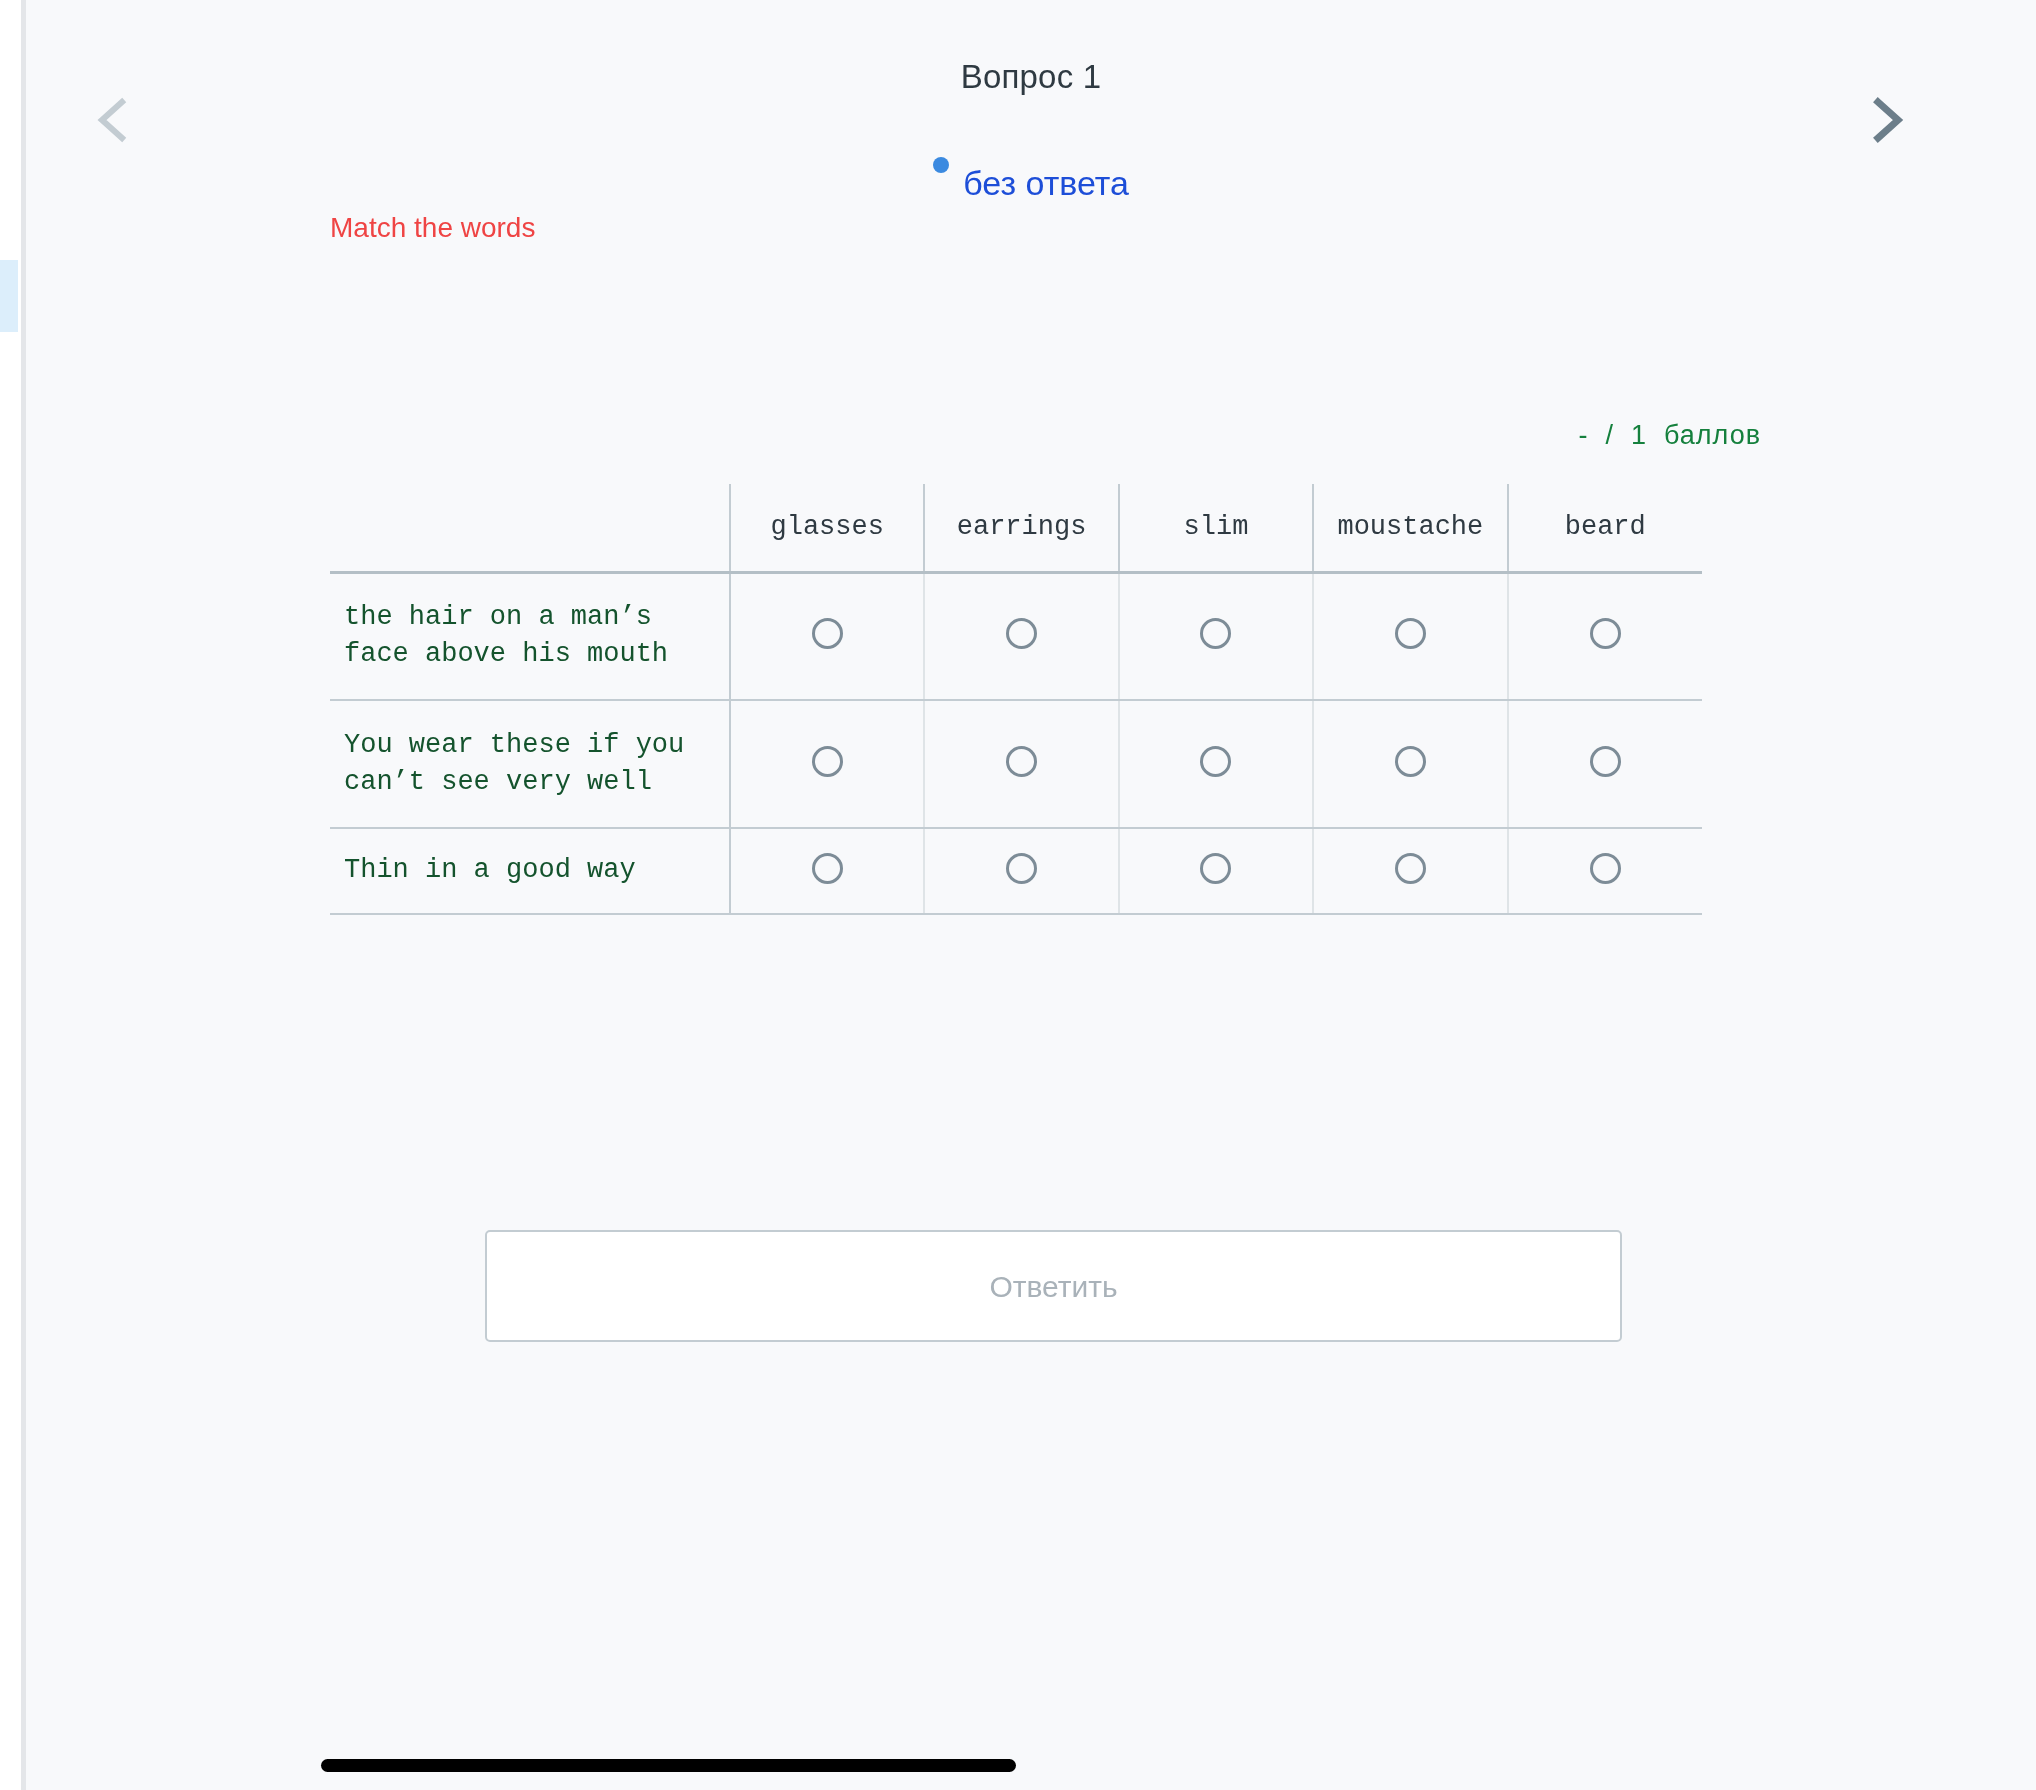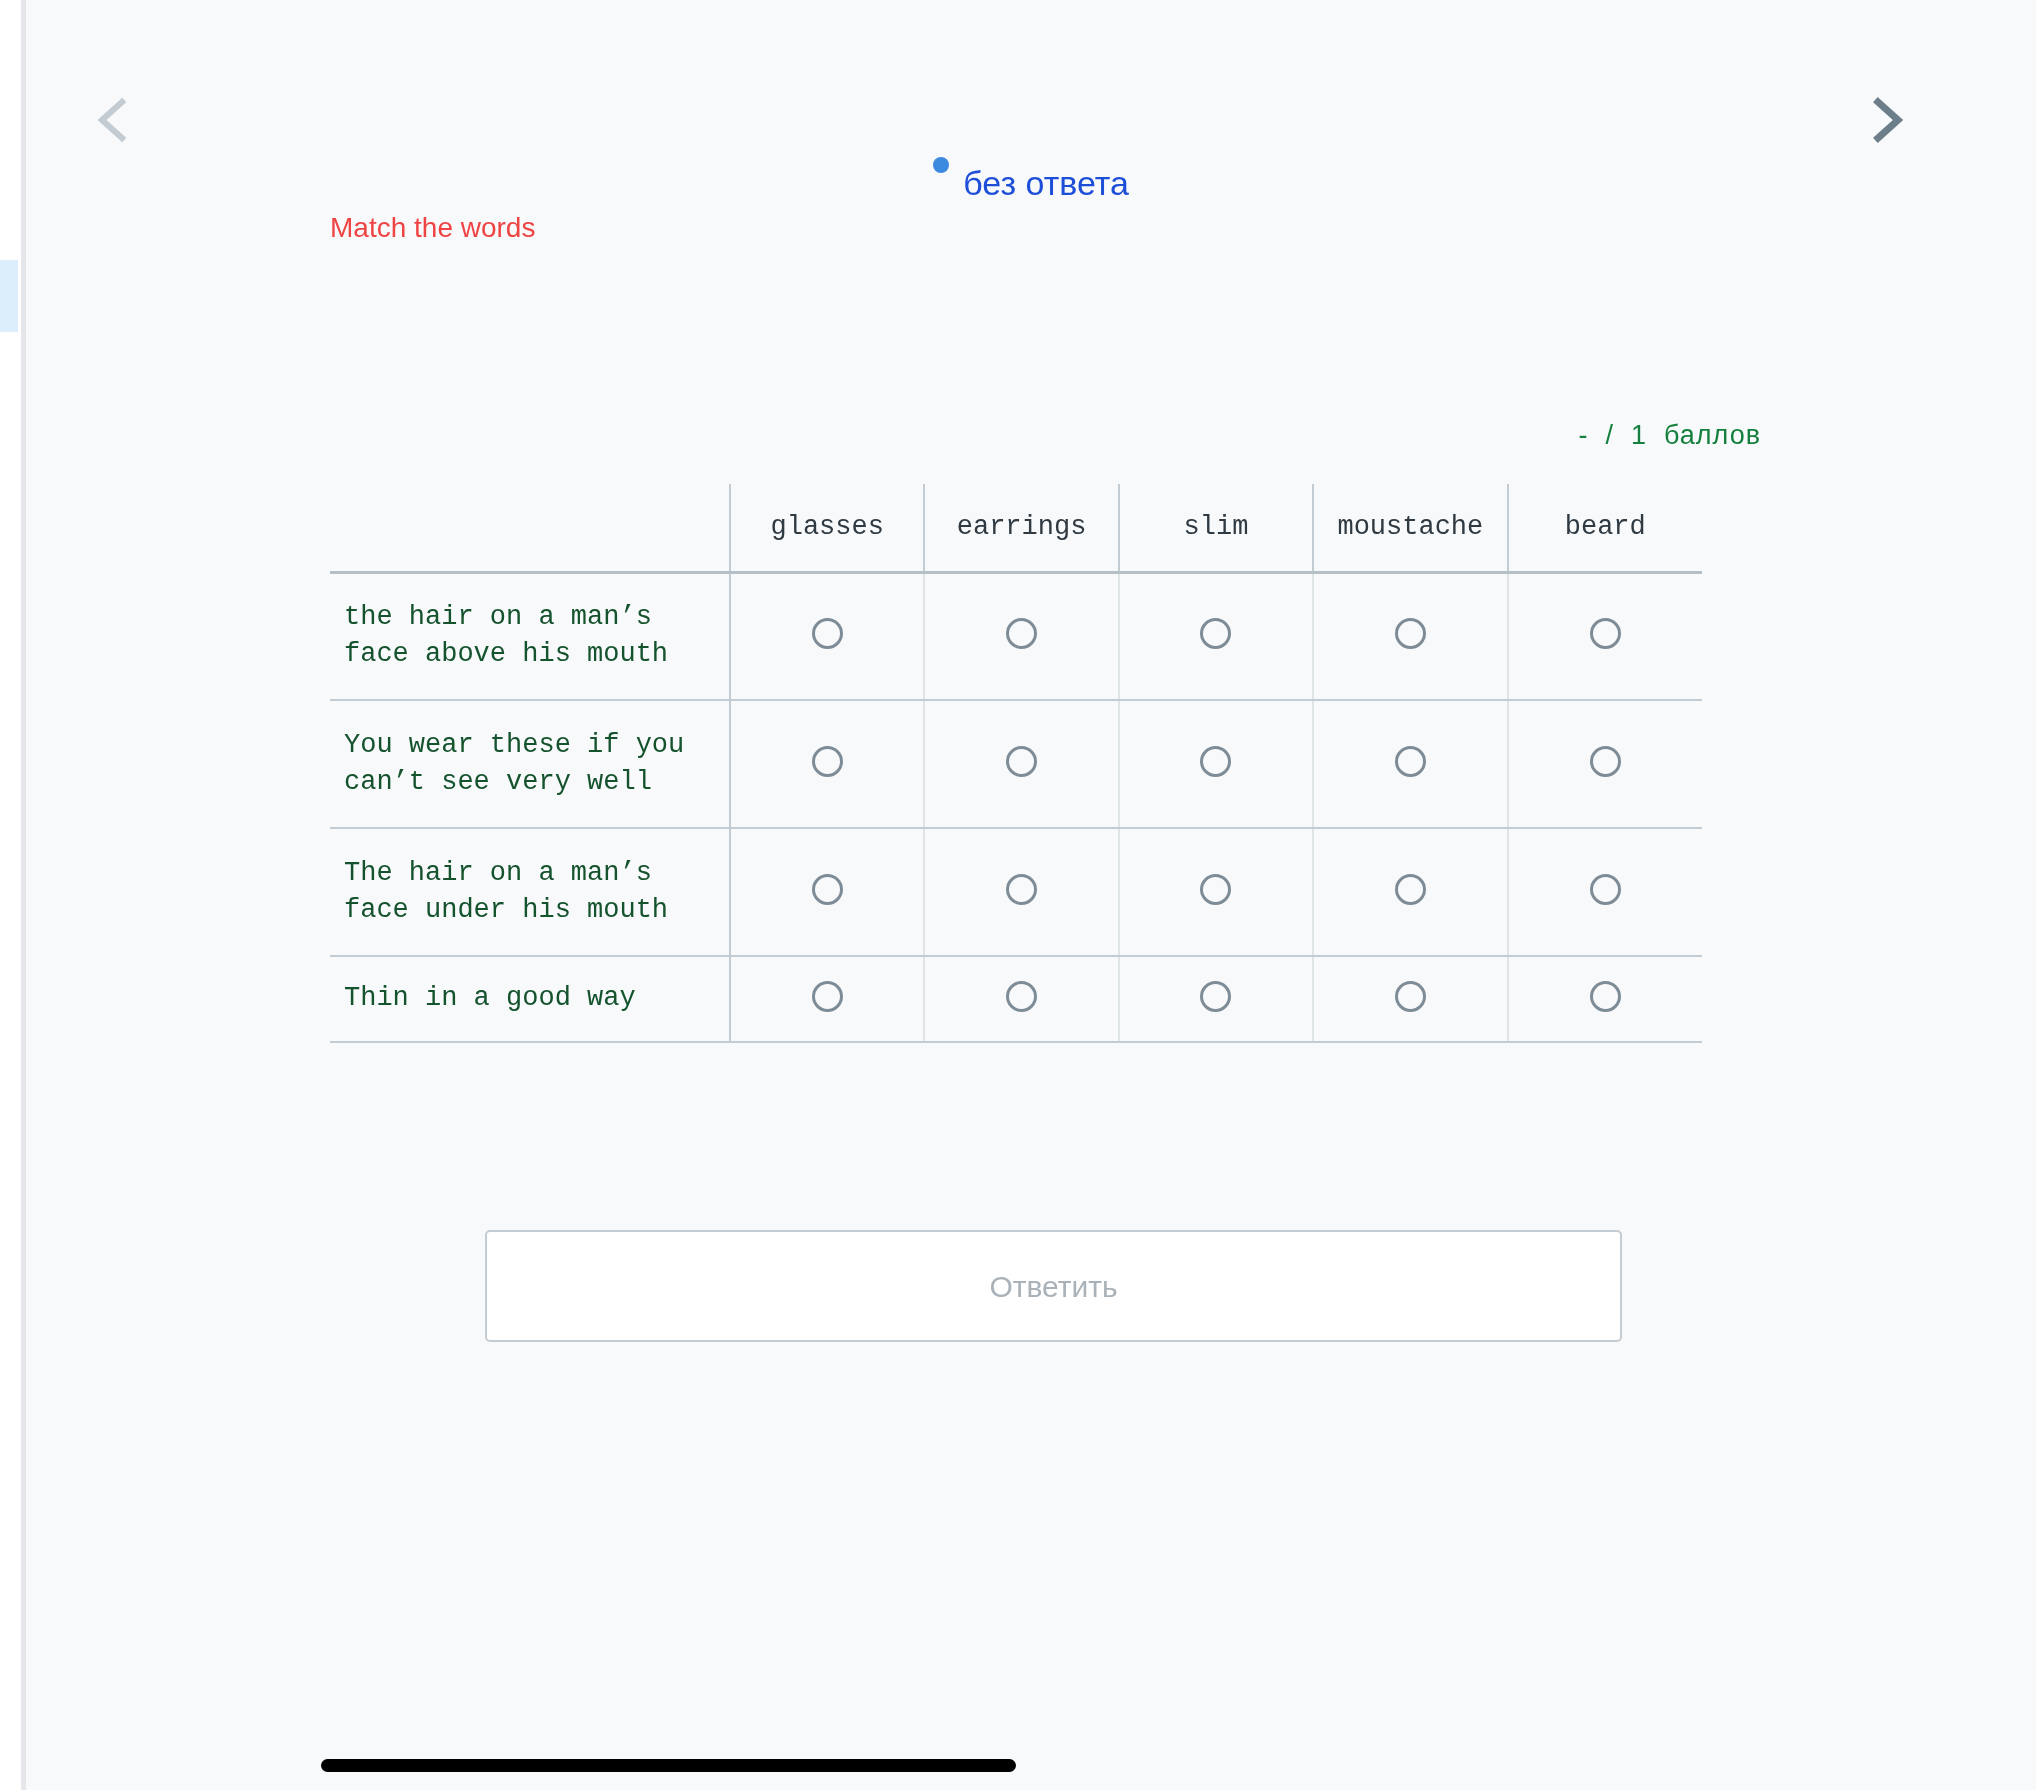--- a/index.html
+++ b/index.html
@@ -182,20 +182,21 @@
 
 <div id="root">
 
   <div class="left-gutter">
     <div class="left-marker"></div>
   </div>
   <div class="gutter-divider"></div>
 
   <div class="surface">
 
+    <div class="question-title">Вопрос 1</div>
 
     <div class="answer-status">
       <span class="status-dot"></span>
       <span class="status-text">без ответа</span>
     </div>
 
     <div class="nav-arrow nav-prev">
       <svg viewBox="0 0 60 60" aria-hidden="true">
         <polyline points="38,12 18,30 38,48" fill="none" stroke="#c3ccd2" stroke-width="6" stroke-linecap="square" stroke-linejoin="miter"></polyline>
       </svg>
@@ -240,28 +241,20 @@
           <td class="opt"><span class="radio"></span></td>
         </tr>
         <tr class="two-line">
           <td class="row-label">You wear these if you can’t see very well</td>
           <td class="opt"><span class="radio"></span></td>
           <td class="opt"><span class="radio"></span></td>
           <td class="opt"><span class="radio"></span></td>
           <td class="opt"><span class="radio"></span></td>
           <td class="opt"><span class="radio"></span></td>
         </tr>
-        <tr class="two-line">
-          <td class="row-label">The hair on a man’s face under his mouth</td>
-          <td class="opt"><span class="radio"></span></td>
-          <td class="opt"><span class="radio"></span></td>
-          <td class="opt"><span class="radio"></span></td>
-          <td class="opt"><span class="radio"></span></td>
-          <td class="opt"><span class="radio"></span></td>
-        </tr>
         <tr class="one-line">
           <td class="row-label">Thin in a good way</td>
           <td class="opt"><span class="radio"></span></td>
           <td class="opt"><span class="radio"></span></td>
           <td class="opt"><span class="radio"></span></td>
           <td class="opt"><span class="radio"></span></td>
           <td class="opt"><span class="radio"></span></td>
         </tr>
       </tbody>
     </table>

